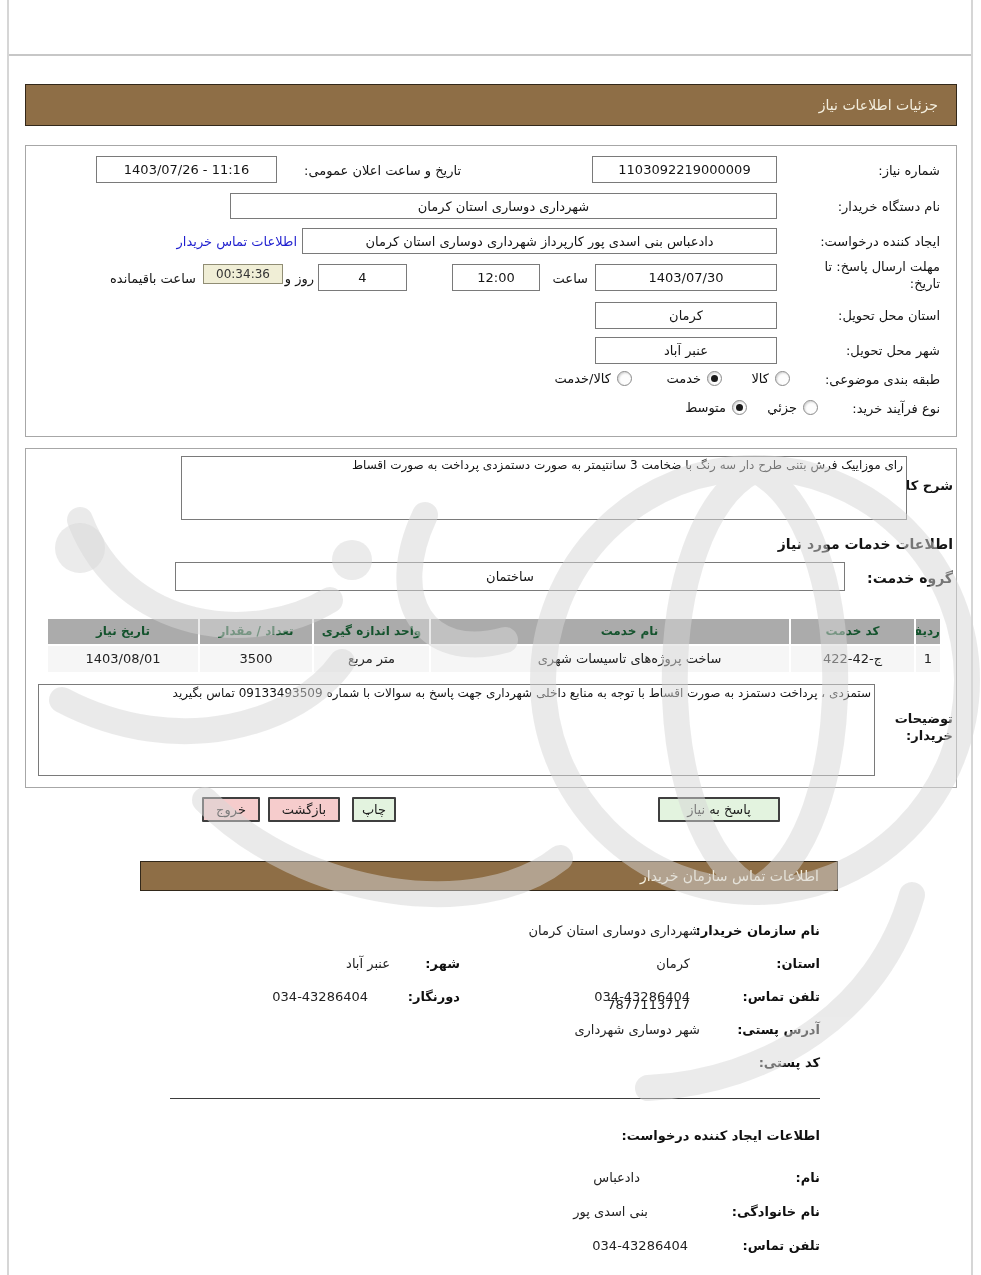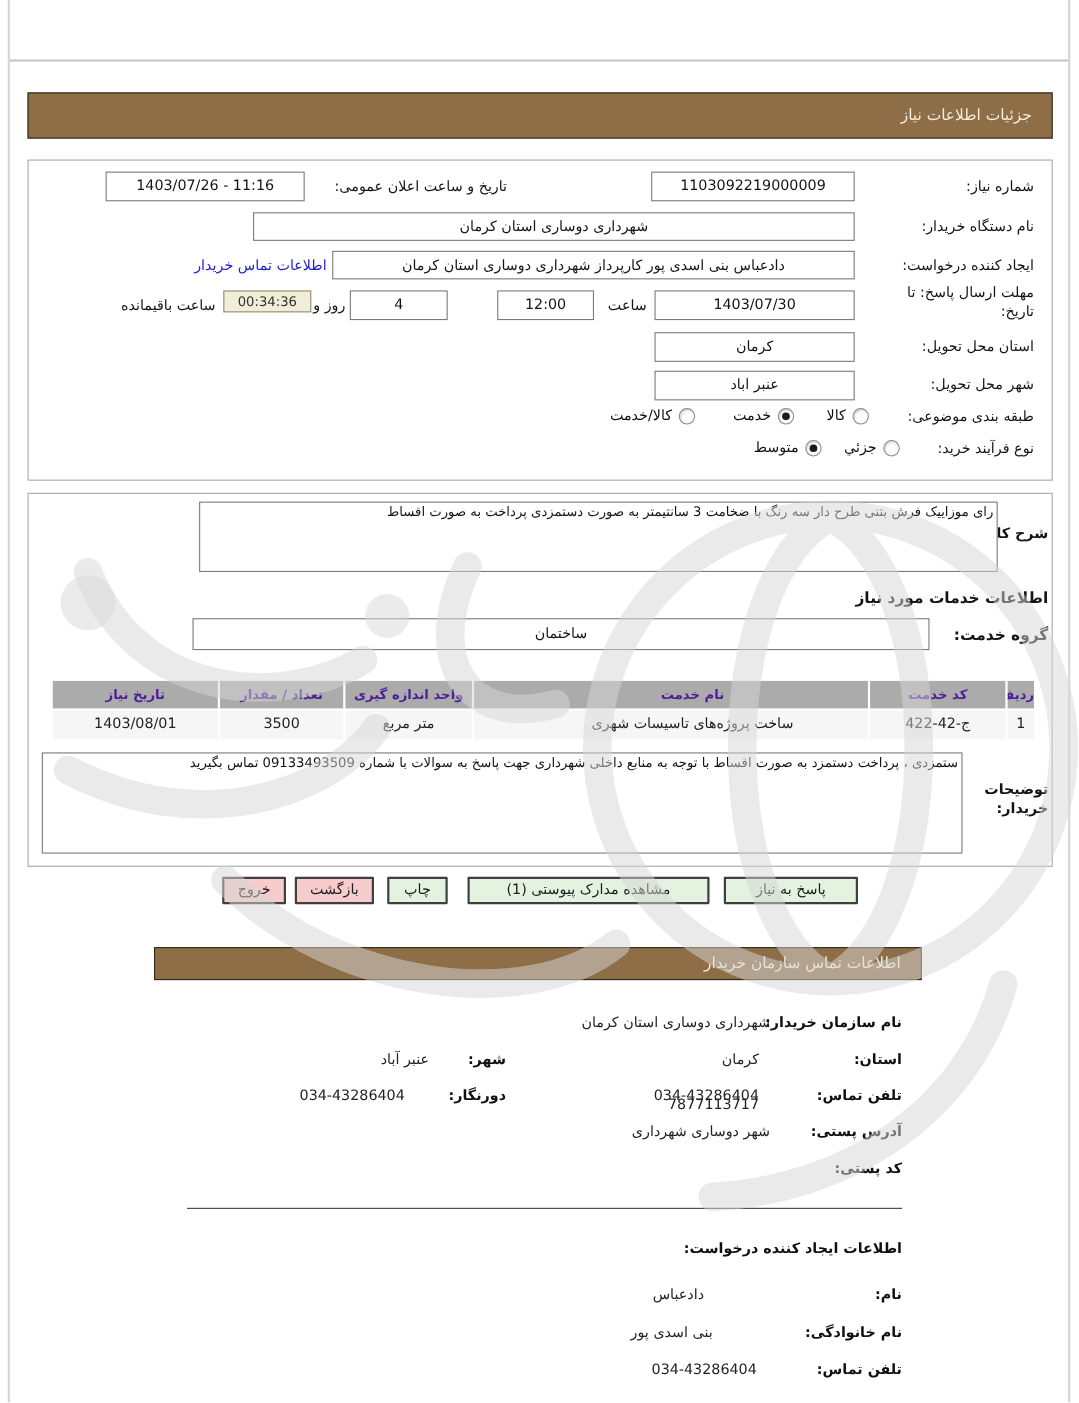--- a/index.html
+++ b/index.html
@@ -42,21 +42,21 @@
 
   .opt{position:absolute;display:flex;align-items:center;gap:6px;font-size:13px;white-space:nowrap;}
   .radio{width:13px;height:13px;border:1px solid #8a8a8a;border-radius:50%;background:#fdfdfd;flex:0 0 auto;box-shadow:inset 1px 1px 2px rgba(0,0,0,.18);}
   .radio.checked{position:relative;}
   .radio.checked::after{content:"";position:absolute;left:3px;top:3px;width:7px;height:7px;background:#1a1a1a;border-radius:50%;}
   .checkbox{width:13px;height:13px;border:1px solid #9a9a9a;background:#f2f2f2;flex:0 0 auto;box-shadow:inset 1px 1px 2px rgba(0,0,0,.15);}
 
   .tbl{position:absolute;left:42px;top:619px;width:898px;}
   .tr{display:flex;gap:2px;}
   .cell{box-sizing:border-box;text-align:center;overflow:hidden;}
-  .th{background:#ababab;color:#4c1d95;font-weight:bold;font-size:12px;height:25px;line-height:25px;text-align:center;}
+  .th{background:#ababab;color:#14532d;font-weight:bold;font-size:12px;height:25px;line-height:25px;text-align:center;}
   .td{background:#f6f6f6;color:#222;font-size:13px;height:26px;line-height:26px;margin-top:2px;}
   .c0{width:24px;} .c1{width:123px;} .c2{width:358px;padding-left:39px;} .c3{width:115px;} .c4{width:112px;} .c5{width:150px;}
 
   .btn{
     position:absolute;height:25px;border:2px solid #3f3f3f;border-radius:1px;
     font-family:"DejaVu Sans",sans-serif;font-size:13px;color:#1c1c1c;
     text-align:center;padding:0 3px;box-sizing:border-box;cursor:pointer;line-height:20px;
   }
   .btn.green{background:#e3f3df;}
   .btn.pink{background:#f6cccc;}
@@ -158,22 +158,21 @@
       <div class="cell td c3">متر مربع</div>
       <div class="cell td c4">3500</div>
       <div class="cell td c5">1403/08/01</div>
     </div>
   </div>
 
   <div class="lbl b wrap" style="right:28px;top:710px;width:80px;">توضیحات خریدار:</div>
   <div class="txtarea" style="left:38px;top:684px;width:837px;height:92px;">ستمزدی ، پرداخت دستمزد به صورت اقساط با توجه به منابع داخلی شهرداری جهت پاسخ به سوالات با شماره 09133493509 تماس بگیرید</div>
 
   <button class="btn green" style="left:658px;top:797px;width:122px;">پاسخ به نیاز</button>
-  <button class="btn green" style="left:425px;top:797px;width:220px;">مشاهده مدارک پیوستی (1)</button>
-  <button class="btn green" style="left:352px;top:797px;width:55px;">چاپ</button>
+  <button class="btn green" style="left:352px;top:797px;width:44px;">چاپ</button>
   <button class="btn pink" style="left:268px;top:797px;width:72px;">بازگشت</button>
   <button class="btn pink" style="left:202px;top:797px;width:58px;">خروج</button>
 
   <div class="bar" style="left:140px;top:861px;width:698px;height:30px;font-size:14px;">
     <span>اطلاعات تماس سازمان خریدار</span>
   </div>
 
   <div class="clbl" style="right:161px;top:923px;">نام سازمان خریدار:</div>
   <div class="cval" style="right:281px;top:923px;">شهرداری دوساری استان کرمان</div>
 

